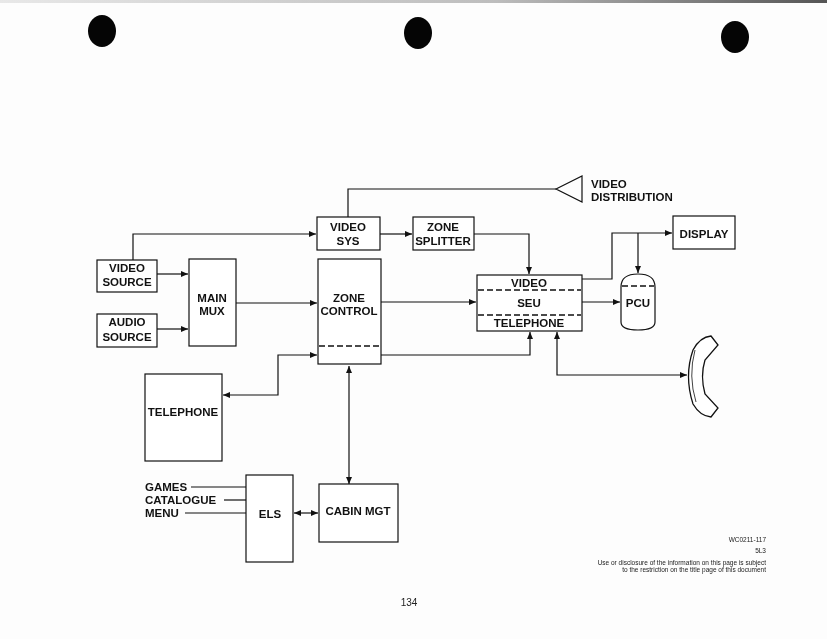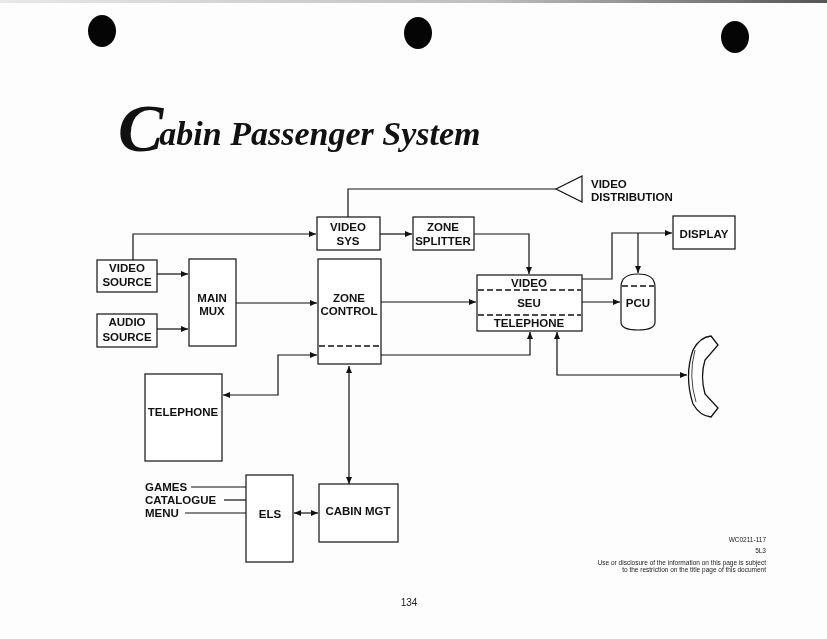--- a/index.html
+++ b/index.html
@@ -20,23 +20,20 @@
 </style>
 </head>
 <body>
 
 <div class="page">
   <div class="topshade"></div>
   <div class="hole" style="left:88px; top:15px;"></div>
   <div class="hole" style="left:404px; top:17px;"></div>
   <div class="hole" style="left:721px; top:21px;"></div>
 
-  <div class="title">
-    <span class="cap">C</span><span class="rest">abin Passenger System</span>
-  </div>
 
   <svg class="diagram" width="827" height="639" viewBox="0 0 827 639">
     <defs>
       <marker id="ah" markerWidth="8" markerHeight="8" refX="7" refY="4" orient="auto" markerUnits="userSpaceOnUse">
         <path d="M0,1 L7,4 L0,7 Z" fill="#111"></path>
       </marker>
       <marker id="ahs" markerWidth="8" markerHeight="8" refX="1" refY="4" orient="auto" markerUnits="userSpaceOnUse">
         <path d="M8,1 L1,4 L8,7 Z" fill="#111"></path>
       </marker>
     </defs>

